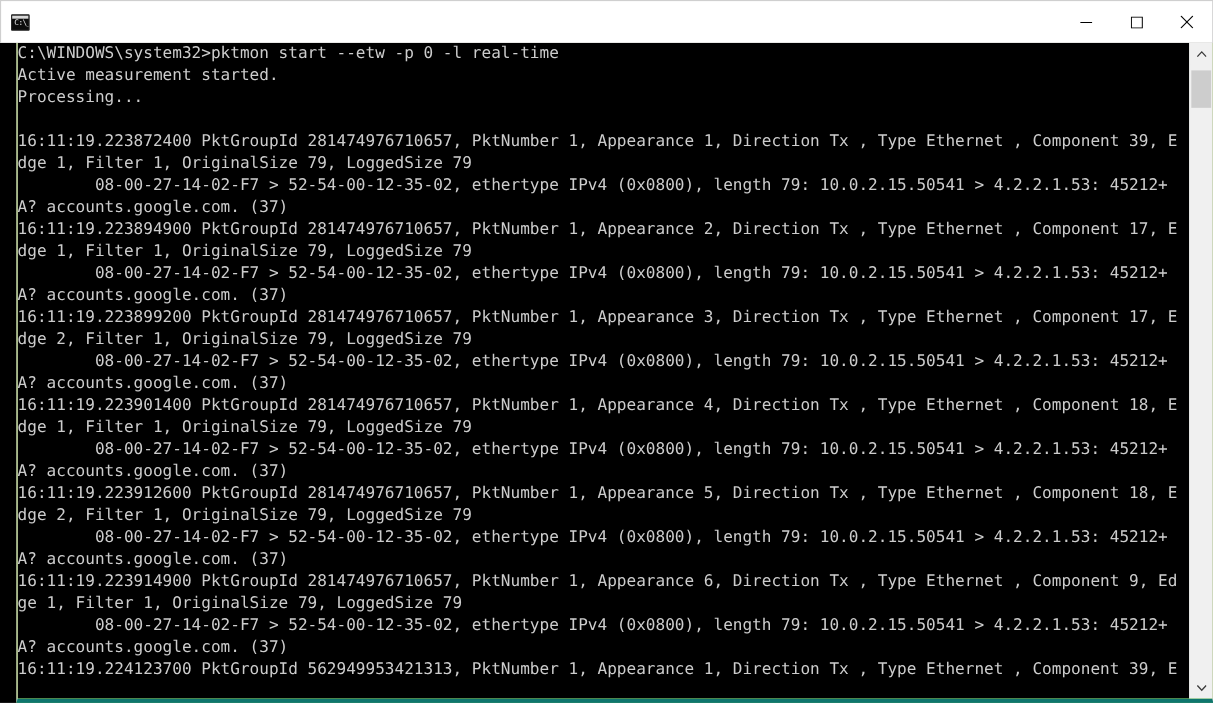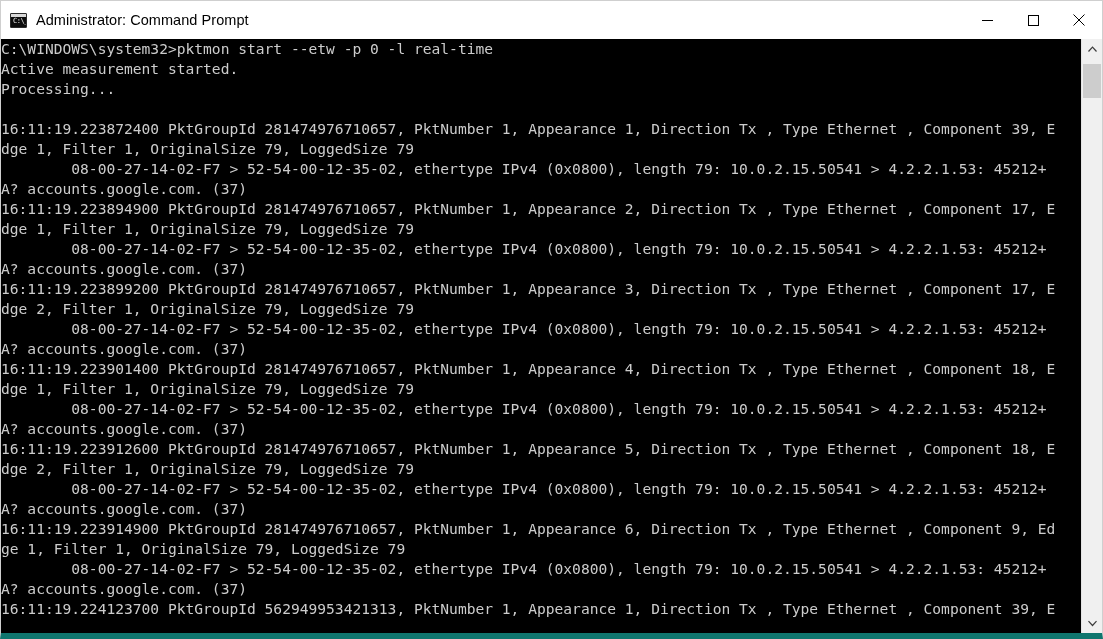--- a/index.html
+++ b/index.html
@@ -99,24 +99,25 @@
   }
   .tbtn svg { display: block; }
 
   
   .console-wrap {
     flex: 1;
     position: relative;
     background: #bef264;
     border-left: 1px solid #cfcfcf;
     border-right: 1px solid #cfcfcf;
-    border-bottom: 6px solid #0f766e;
-    box-sizing: border-box;
-    display: flex;
-    overflow: hidden;
+    border-bottom: 4px solid #0f766e;
+    box-sizing: border-box;
+    display: flex;
+    overflow: hidden;
+    margin-left: 15px;
   }
   .console {
     flex: 1;
     background: #000000;
     overflow: hidden;
     position: relative;
     padding-top: 1px;
   }
   .console-text {
     font-family: "DejaVu Sans Mono", monospace;
@@ -175,21 +176,20 @@
 <body>
 
 <div class="window">
 
   <div class="titlebar">
     <div class="title-left">
       <div class="app-icon">
         <div class="bar"></div>
         <div class="glyph">C:\_</div>
       </div>
-      <div class="title-text">Administrator: Command Prompt</div>
     </div>
     <div class="title-buttons">
       <div class="tbtn">
         <svg width="11" height="11" viewBox="0 0 11 11" aria-hidden="true">
           <line x1="0" y1="5.5" x2="11" y2="5.5" stroke="#000000" stroke-width="1"></line>
         </svg>
       </div>
       <div class="tbtn">
         <svg width="11" height="11" viewBox="0 0 11 11" aria-hidden="true">
           <rect x="0.5" y="0.5" width="10" height="10" fill="none" stroke="#000000" stroke-width="1"></rect>

